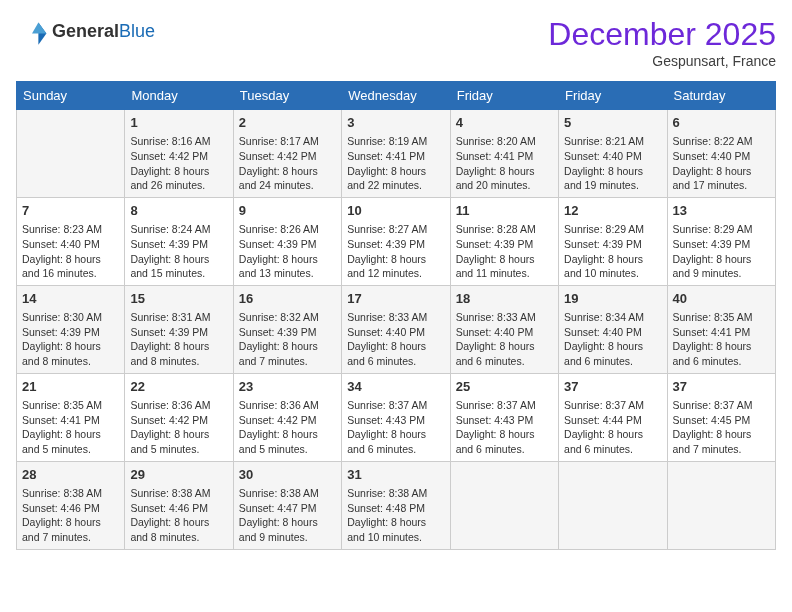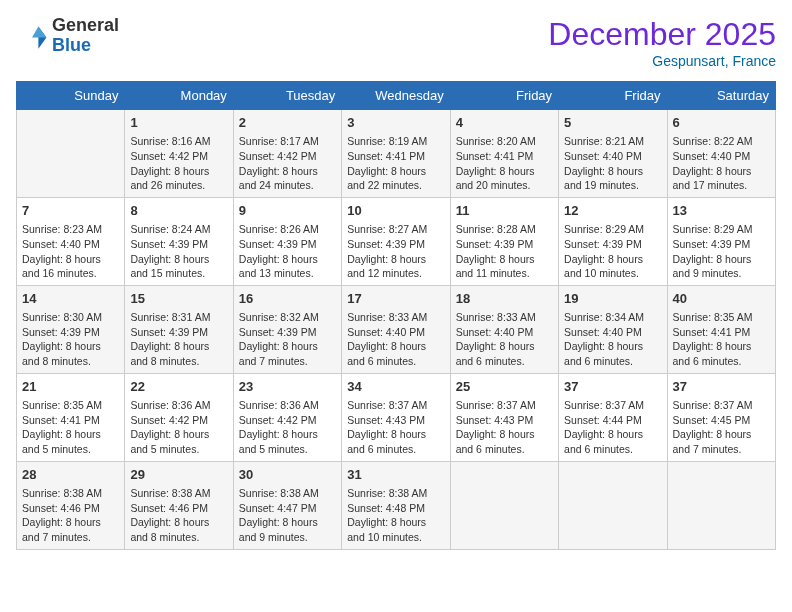--- a/index.html
+++ b/index.html
@@ -16,59 +16,58 @@
       align-items: flex-start;
       margin-bottom: 12px;
     }
     .logo {
       display: flex;
       align-items: center;
       gap: 4px;
     }
     .logo-text {
       display: flex;
-      flex-direction: column;
       line-height: 1.1;
     }
     .logo-general {
       font-size: 18px;
       font-weight: bold;
       color: #333;
     }
     .logo-blue {
       font-size: 18px;
-      font-weight: bold;
+      font-weight: normal;
       color: #1a6bb5;
     }
     .logo-icon {
       width: 32px;
       height: 32px;
     }
     .title-block {
       text-align: right;
     }
     .month-title {
       font-size: 32px;
       font-weight: 300;
       color: #6d28d9;
     }
     .location {
       font-size: 14px;
-      color: #0369a1;
+      color: #404040;
     }
     table {
       width: 100%;
       border-collapse: collapse;
       font-size: 11px;
     }
     thead tr th {
       background-color: #2a6db5;
       color: white;
       padding: 6px 6px;
-      text-align: right;
+      text-align: left;
       font-size: 13px;
       font-weight: normal;
       border: 1px solid #2a6db5;
     }
     tbody tr td {
       vertical-align: top;
       padding: 4px 5px;
       border: 1px solid #ccc;
       width: 108px;
       min-height: 80px;

